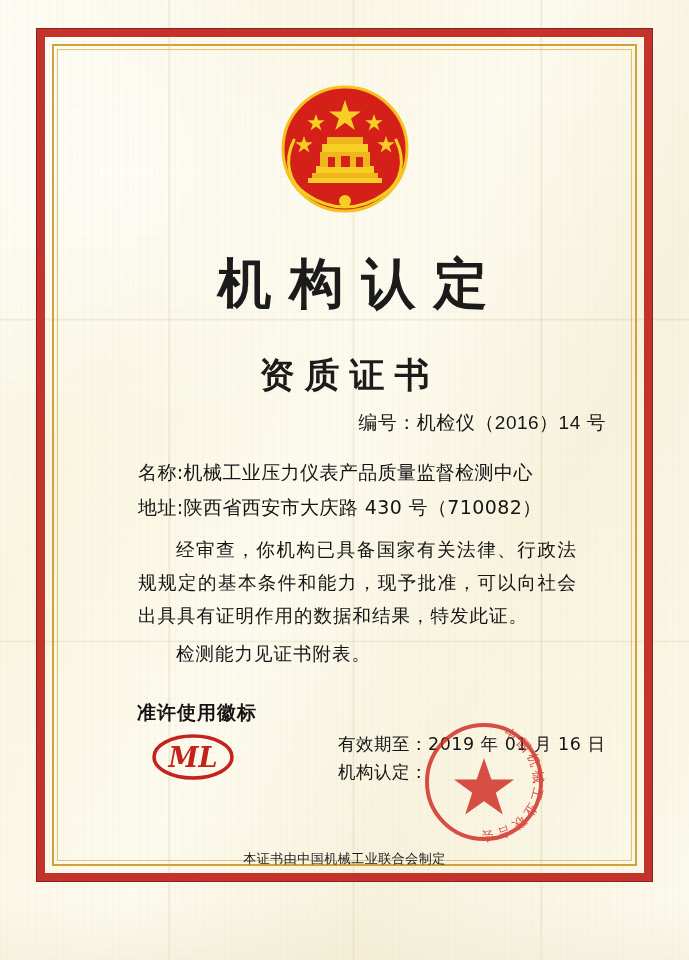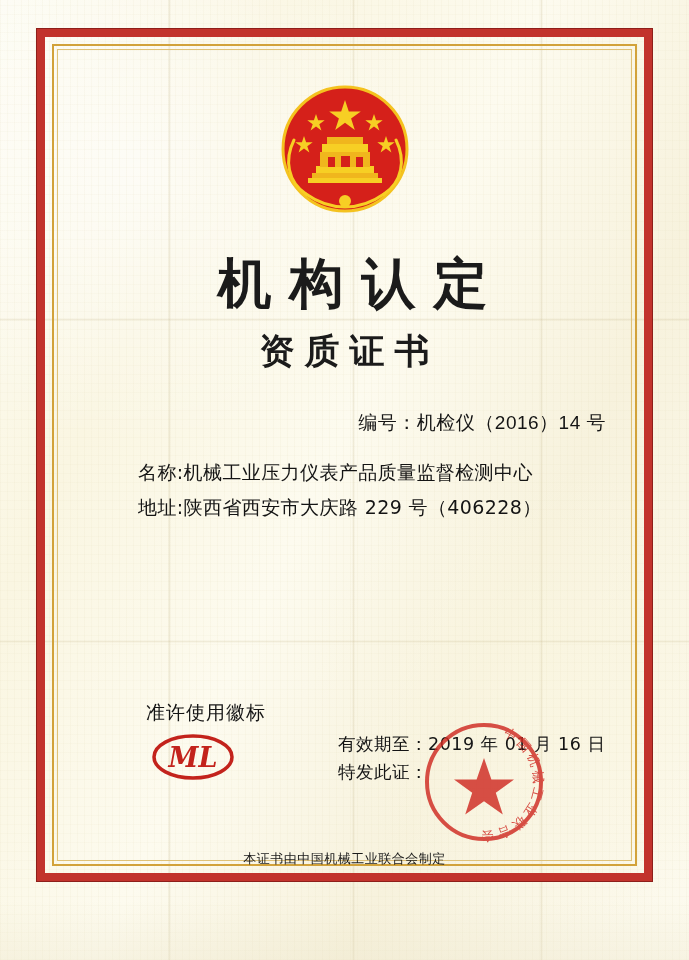--- a/index.html
+++ b/index.html
@@ -95,21 +95,21 @@
     font-weight: bold;
     font-size: 54px;
     letter-spacing: 18px;
     text-indent: 18px;
     color: #1b1b1b;
     padding-left: 16px;
   }
   .title-sub {
     position: absolute;
     left: 0; right: 0;
-    top: 328px;
+    top: 352px;
     text-align: center;
     font-family: "DejaVu Serif", "Liberation Serif", serif;
     font-weight: bold;
     font-size: 35px;
     letter-spacing: 10px;
     text-indent: 10px;
     color: #1b1b1b;
   }
 
   
@@ -151,24 +151,24 @@
     text-align: justify;
   }
   .body-text p {
     margin: 0 0 5px 0;
     text-indent: 38px;
   }
 
   
   .ml-section-title {
     position: absolute;
-    left: 146px;
+    left: 137px;
     top: 700px;
     font-size: 19px;
-    font-weight: normal;
+    font-weight: bold;
     color: #141414;
     letter-spacing: 1px;
   }
   .ml-logo {
     position: absolute;
     left: 152px;
     top: 733px;
     width: 82px;
     height: 48px;
   }
@@ -275,38 +275,42 @@
 
   <div class="title-main">机构认定</div>
   <div class="title-sub">资质证书</div>
 
   <div class="cert-no">编号：机检仪（2016）14 号</div>
 
   <div class="field field-name">
     <span class="field-label">名称:</span><span class="field-value">机械工业压力仪表产品质量监督检测中心</span>
   </div>
   <div class="field field-addr">
-    <span class="field-label">地址:</span><span class="field-value">陕西省西安市大庆路 229 号（406228）</span>
-  </div>
-
+    <span class="field-label">地址:</span><span class="field-value">陕西省西安市大庆路 430 号（710082）</span>
+  </div>
+
+  <div class="body-text">
+    <p>经审查，你机构已具备国家有关法律、行政法规规定的基本条件和能力，现予批准，可以向社会出具具有证明作用的数据和结果，特发此证。</p>
+    <p>检测能力见证书附表。</p>
+  </div>
 
   <div class="ml-section-title">准许使用徽标</div>
   <div class="ml-logo">
     <svg viewBox="0 0 82 48" width="82" height="48" aria-hidden="true">
       <ellipse cx="41" cy="24" rx="39" ry="21" fill="none" stroke="#c3231c" stroke-width="3.5"></ellipse>
       <text x="41" y="34" text-anchor="middle" font-family="DejaVu Serif, Liberation Serif, serif" font-size="27" font-weight="bold" font-style="italic" fill="#c3231c">ML</text>
     </svg>
   </div>
 
   <div class="dates">
     <div class="row">
       <span>有效期至：</span><span>2019 年 01 月 16 日</span>
     </div>
     <div class="row">
-      <span>特发此证：</span><span></span>
+      <span>机构认定：</span><span></span>
     </div>
   </div>
 
   <div class="seal">
     <svg viewBox="0 0 128 128" width="128" height="128" aria-hidden="true">
       <circle cx="64" cy="64" r="57" fill="none" stroke="#cf2a22" stroke-width="4"></circle>
 
       <polygon points="64,40 71.4,61.5 94,61.5 75.8,74.8 82.8,96.5 64,83.2 45.2,96.5 52.2,74.8 34,61.5 56.6,61.5" fill="#cf2a22"></polygon>
 
       <defs>

